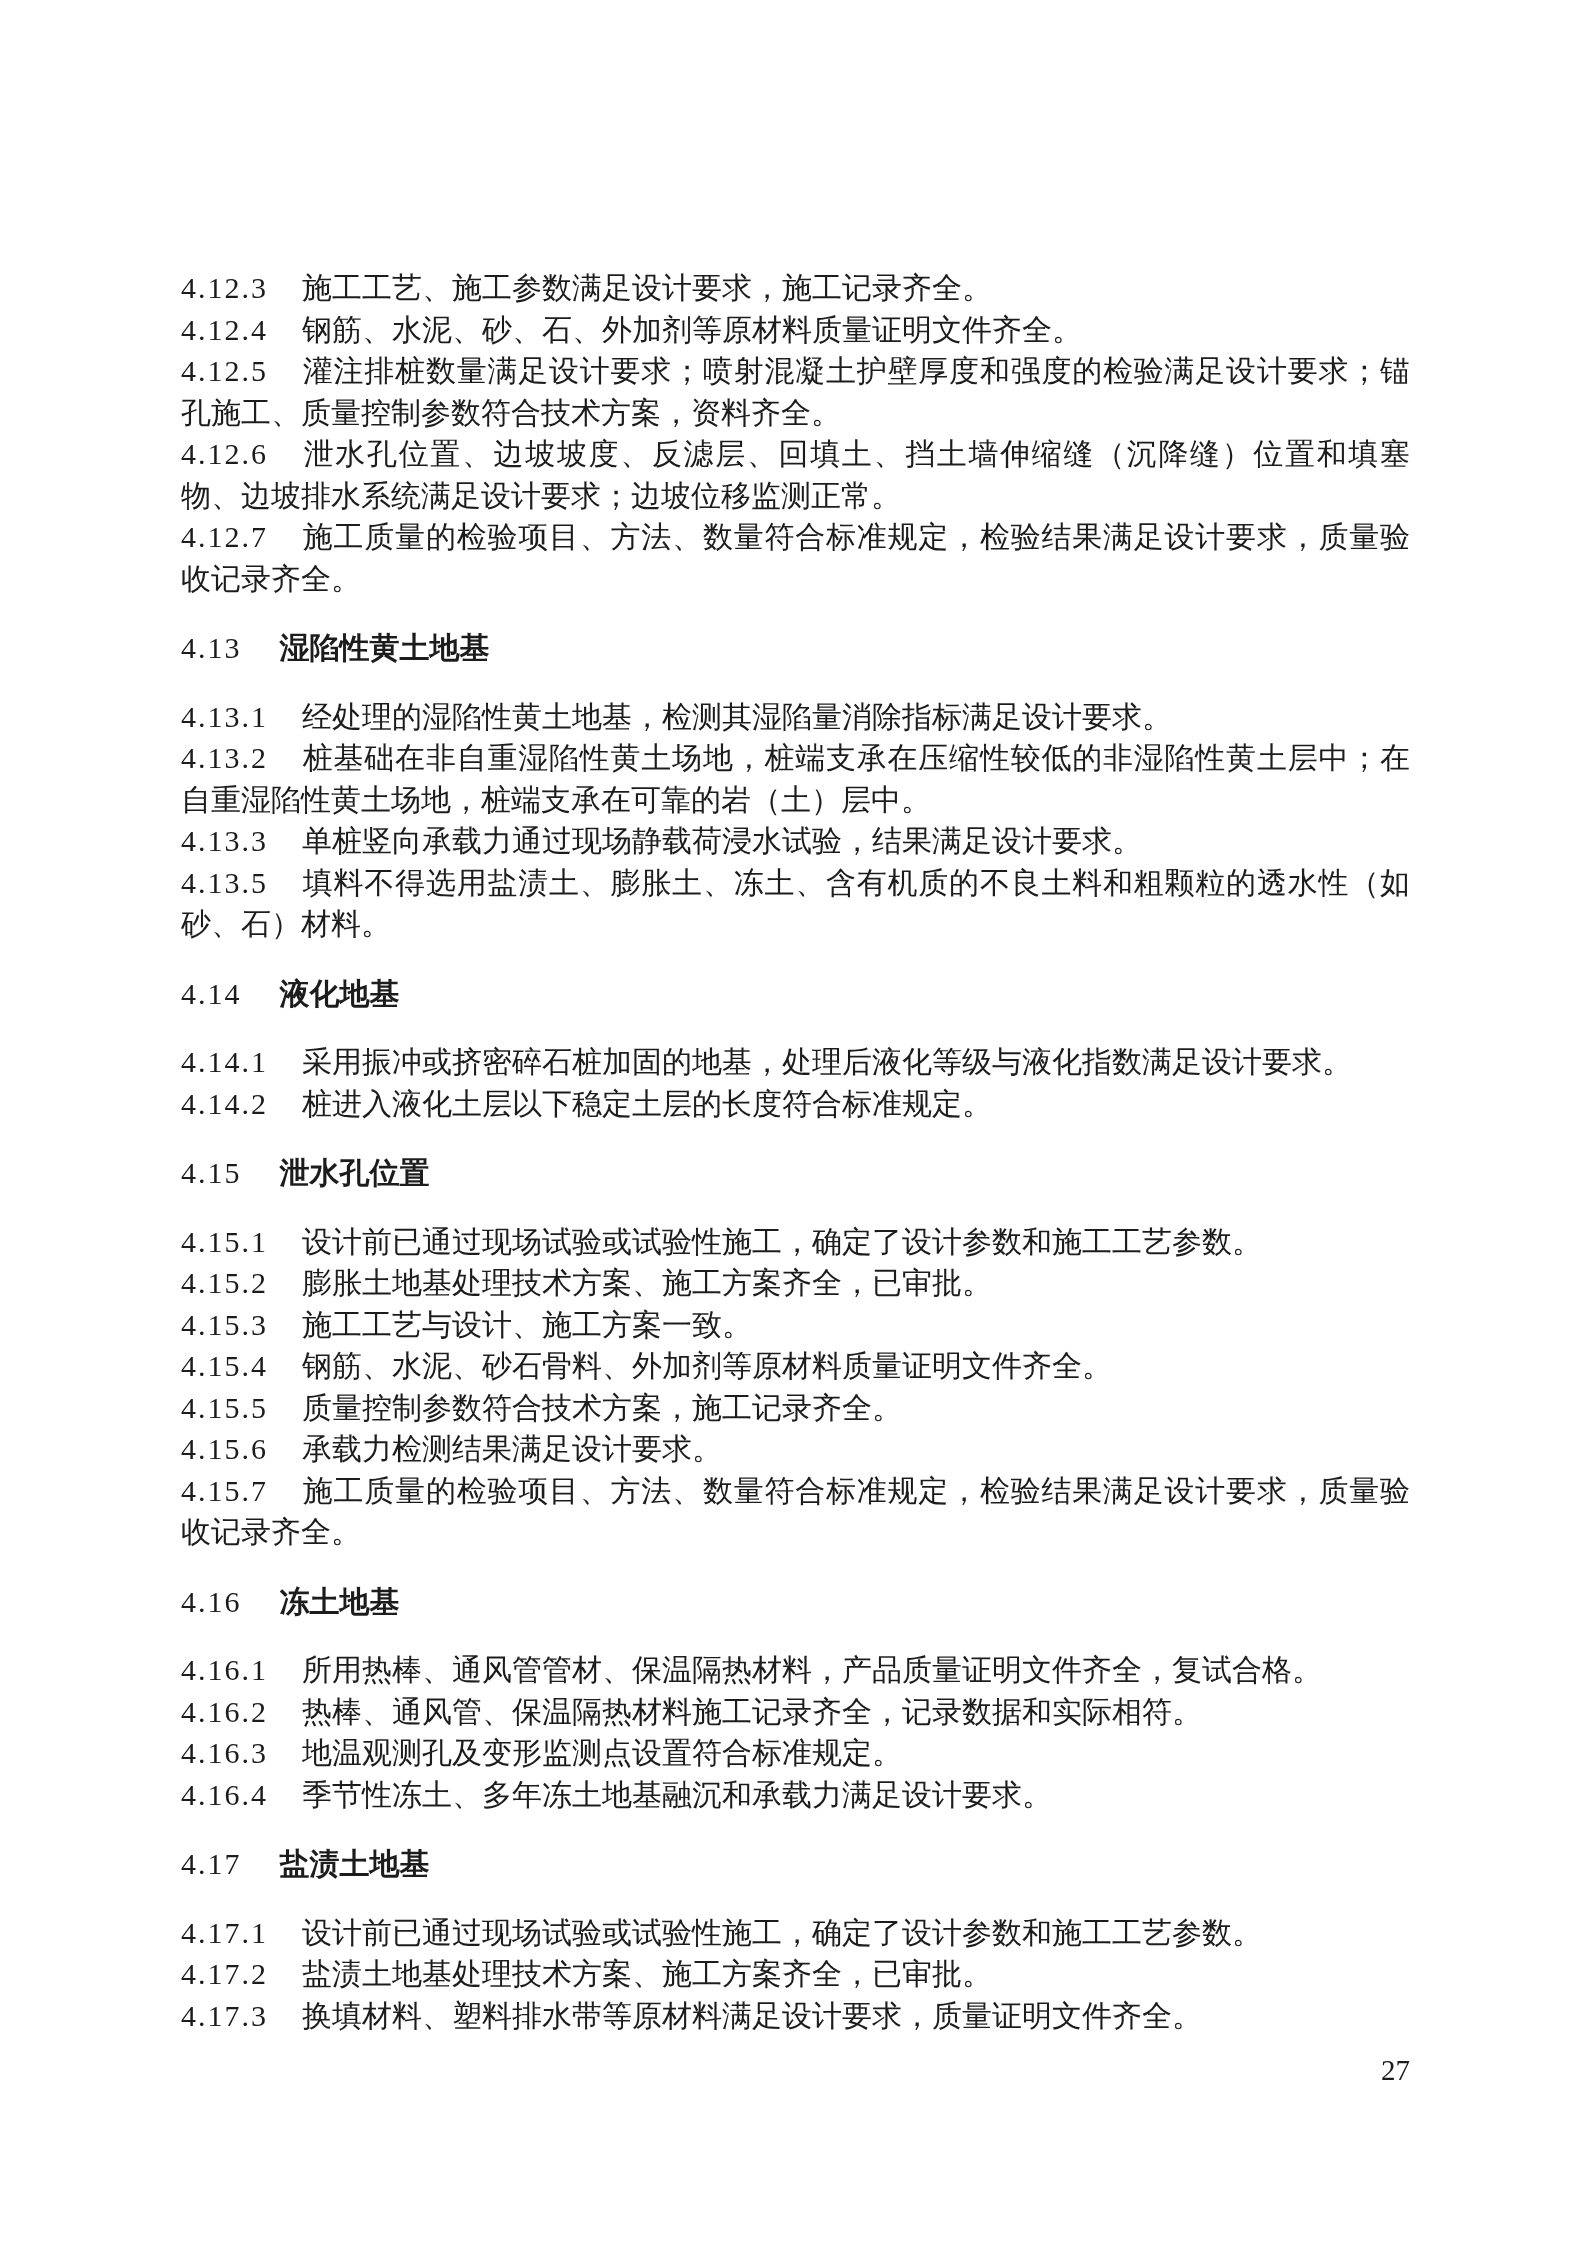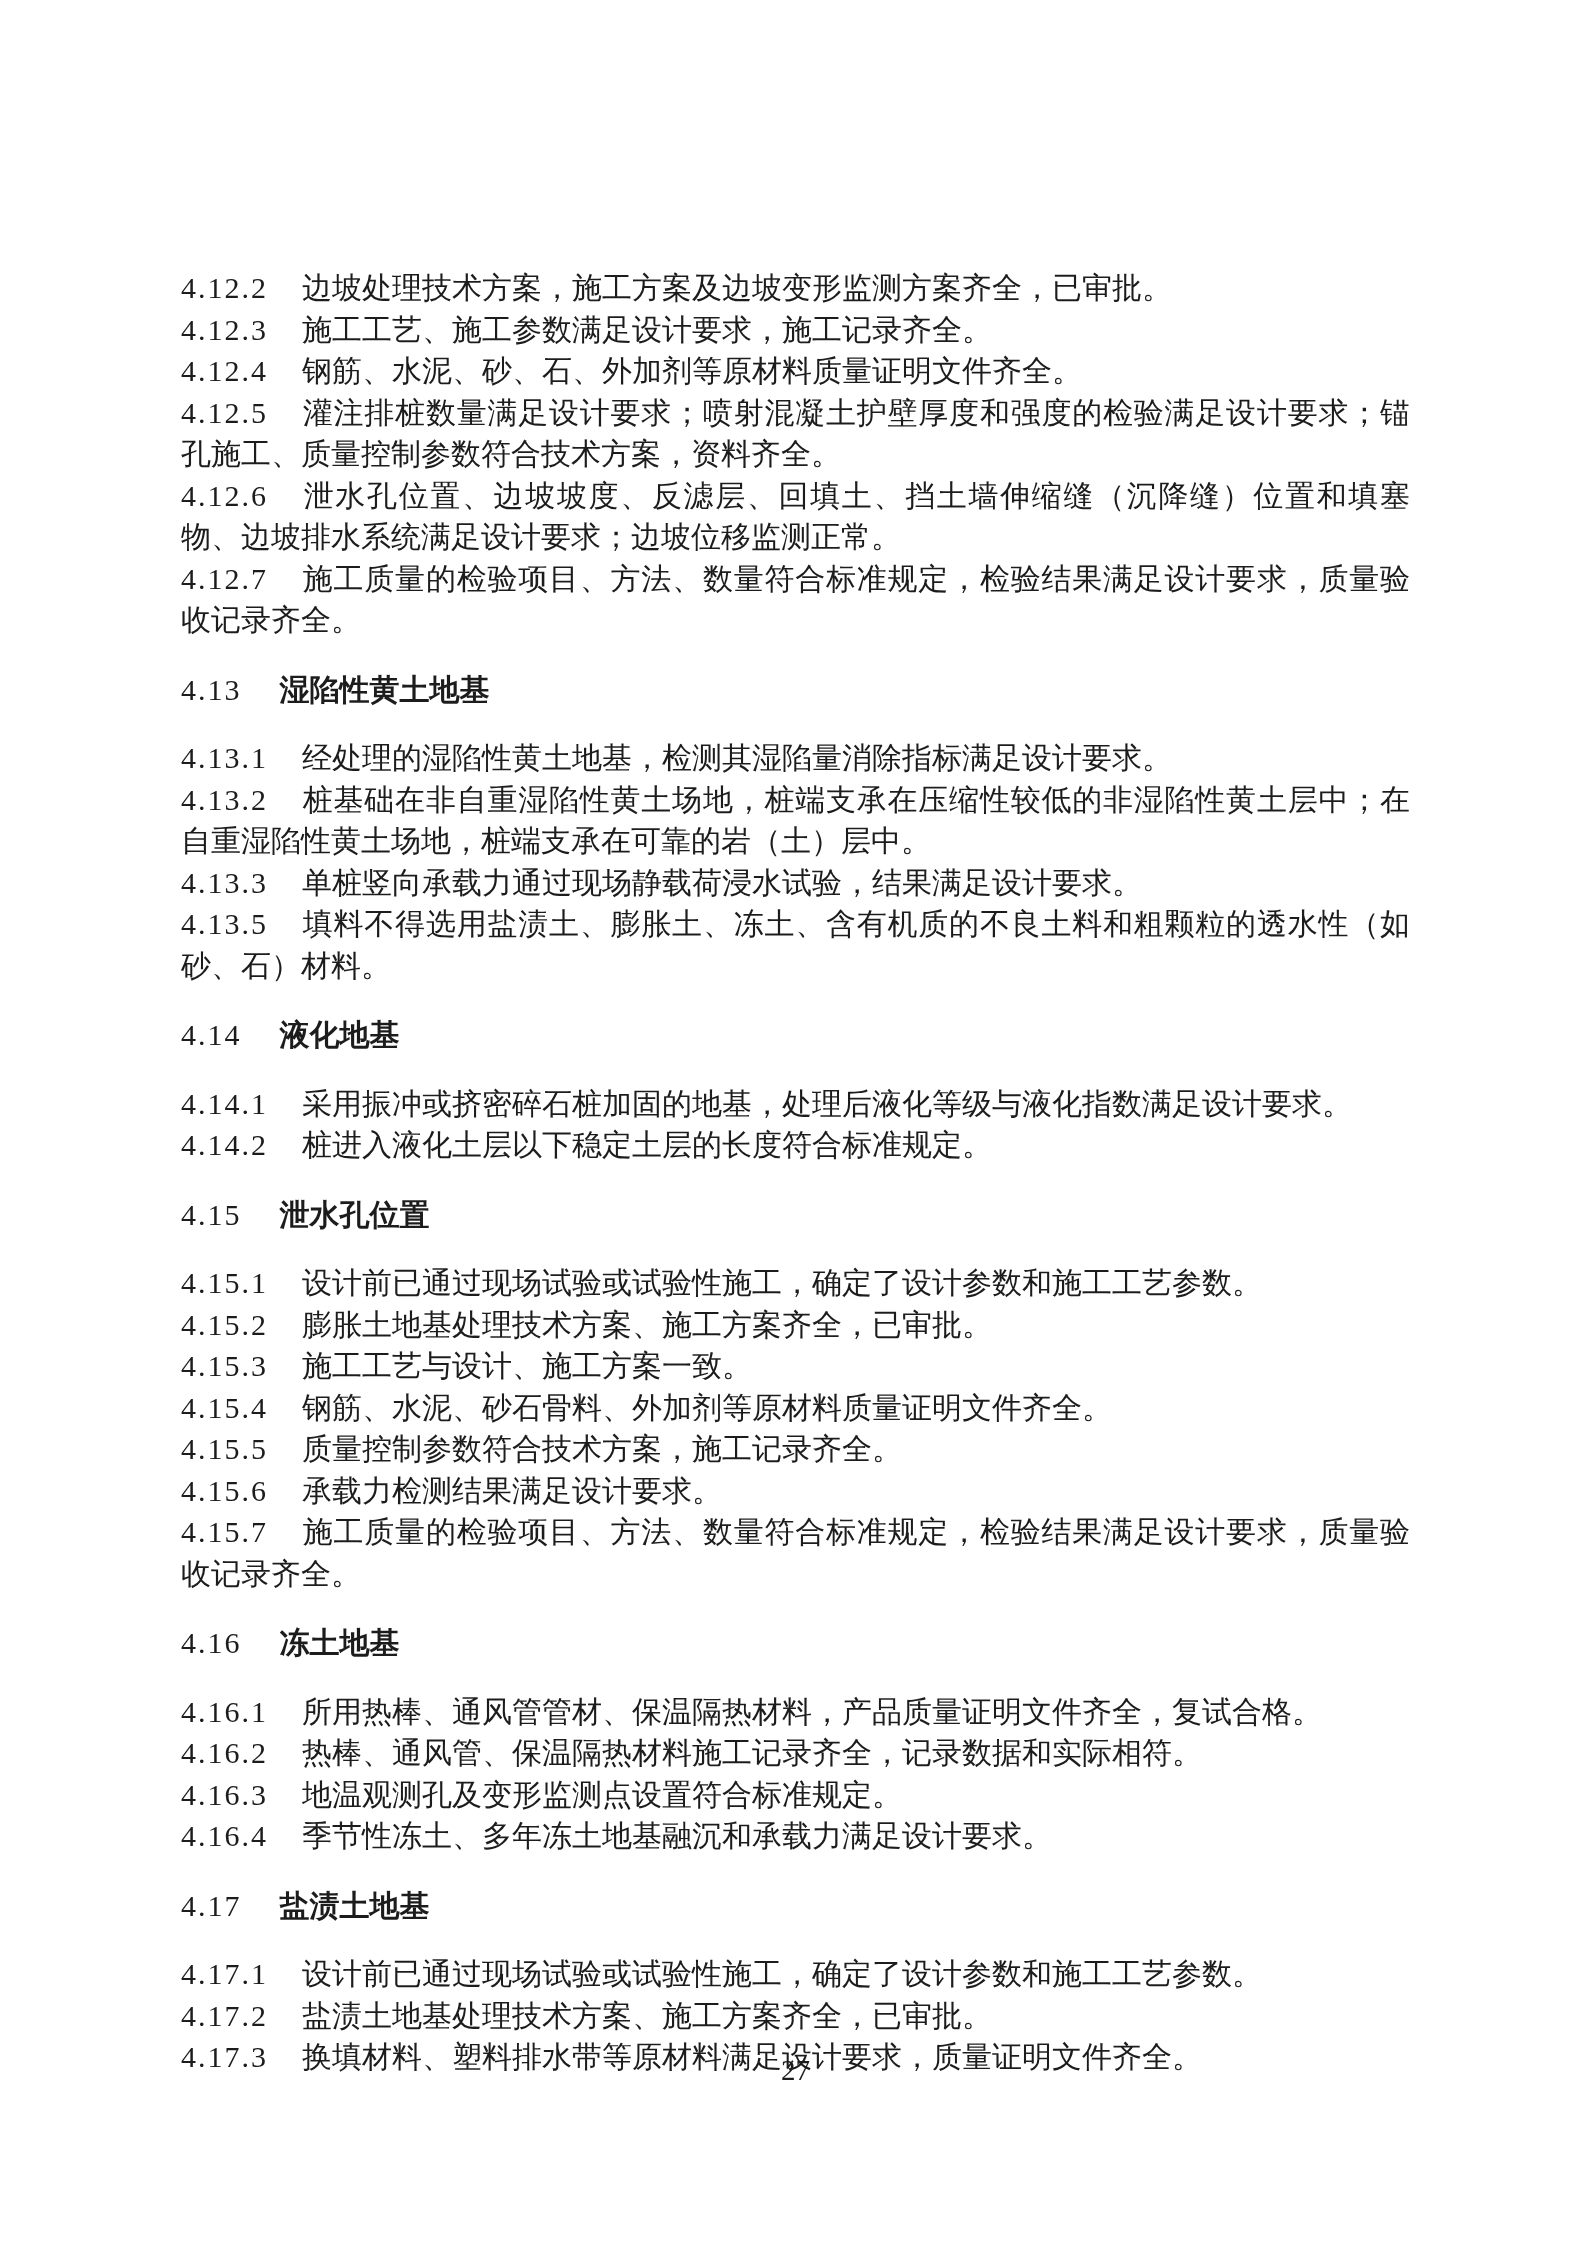--- a/index.html
+++ b/index.html
@@ -49,32 +49,31 @@
   }
   .heading .htitle {
     font-family: "Liberation Sans", "DejaVu Sans", sans-serif;
     font-weight: bold;
   }
   .page-number {
     position: absolute;
     left: 181px;
     top: 2050px;
     width: 1229px;
-    text-align: center;
+    text-align: right;
     font-size: 29px;
     line-height: 41.5px;
   }
 </style>
 </head>
 <body>
 
 <div class="page">
   <div class="content">
 
-    <p class="clause"><span class="num">4.12.2</span><span class="txt">边坡处理技术方案，施工方案及边坡变形监测方案齐全，已审批。</span></p>
     <p class="clause"><span class="num">4.12.3</span><span class="txt">施工工艺、施工参数满足设计要求，施工记录齐全。</span></p>
     <p class="clause"><span class="num">4.12.4</span><span class="txt">钢筋、水泥、砂、石、外加剂等原材料质量证明文件齐全。</span></p>
     <p class="clause"><span class="num">4.12.5</span><span class="txt">灌注排桩数量满足设计要求；喷射混凝土护壁厚度和强度的检验满足设计要求；锚孔施工、质量控制参数符合技术方案，资料齐全。</span></p>
     <p class="clause"><span class="num">4.12.6</span><span class="txt">泄水孔位置、边坡坡度、反滤层、回填土、挡土墙伸缩缝（沉降缝）位置和填塞物、边坡排水系统满足设计要求；边坡位移监测正常。</span></p>
     <p class="clause"><span class="num">4.12.7</span><span class="txt">施工质量的检验项目、方法、数量符合标准规定，检验结果满足设计要求，质量验收记录齐全。</span></p>
 
     <h2 class="heading"><span class="hnum">4.13</span><span class="htitle">湿陷性黄土地基</span></h2>
 
     <p class="clause"><span class="num">4.13.1</span><span class="txt">经处理的湿陷性黄土地基，检测其湿陷量消除指标满足设计要求。</span></p>
     <p class="clause"><span class="num">4.13.2</span><span class="txt">桩基础在非自重湿陷性黄土场地，桩端支承在压缩性较低的非湿陷性黄土层中；在自重湿陷性黄土场地，桩端支承在可靠的岩（土）层中。</span></p>

